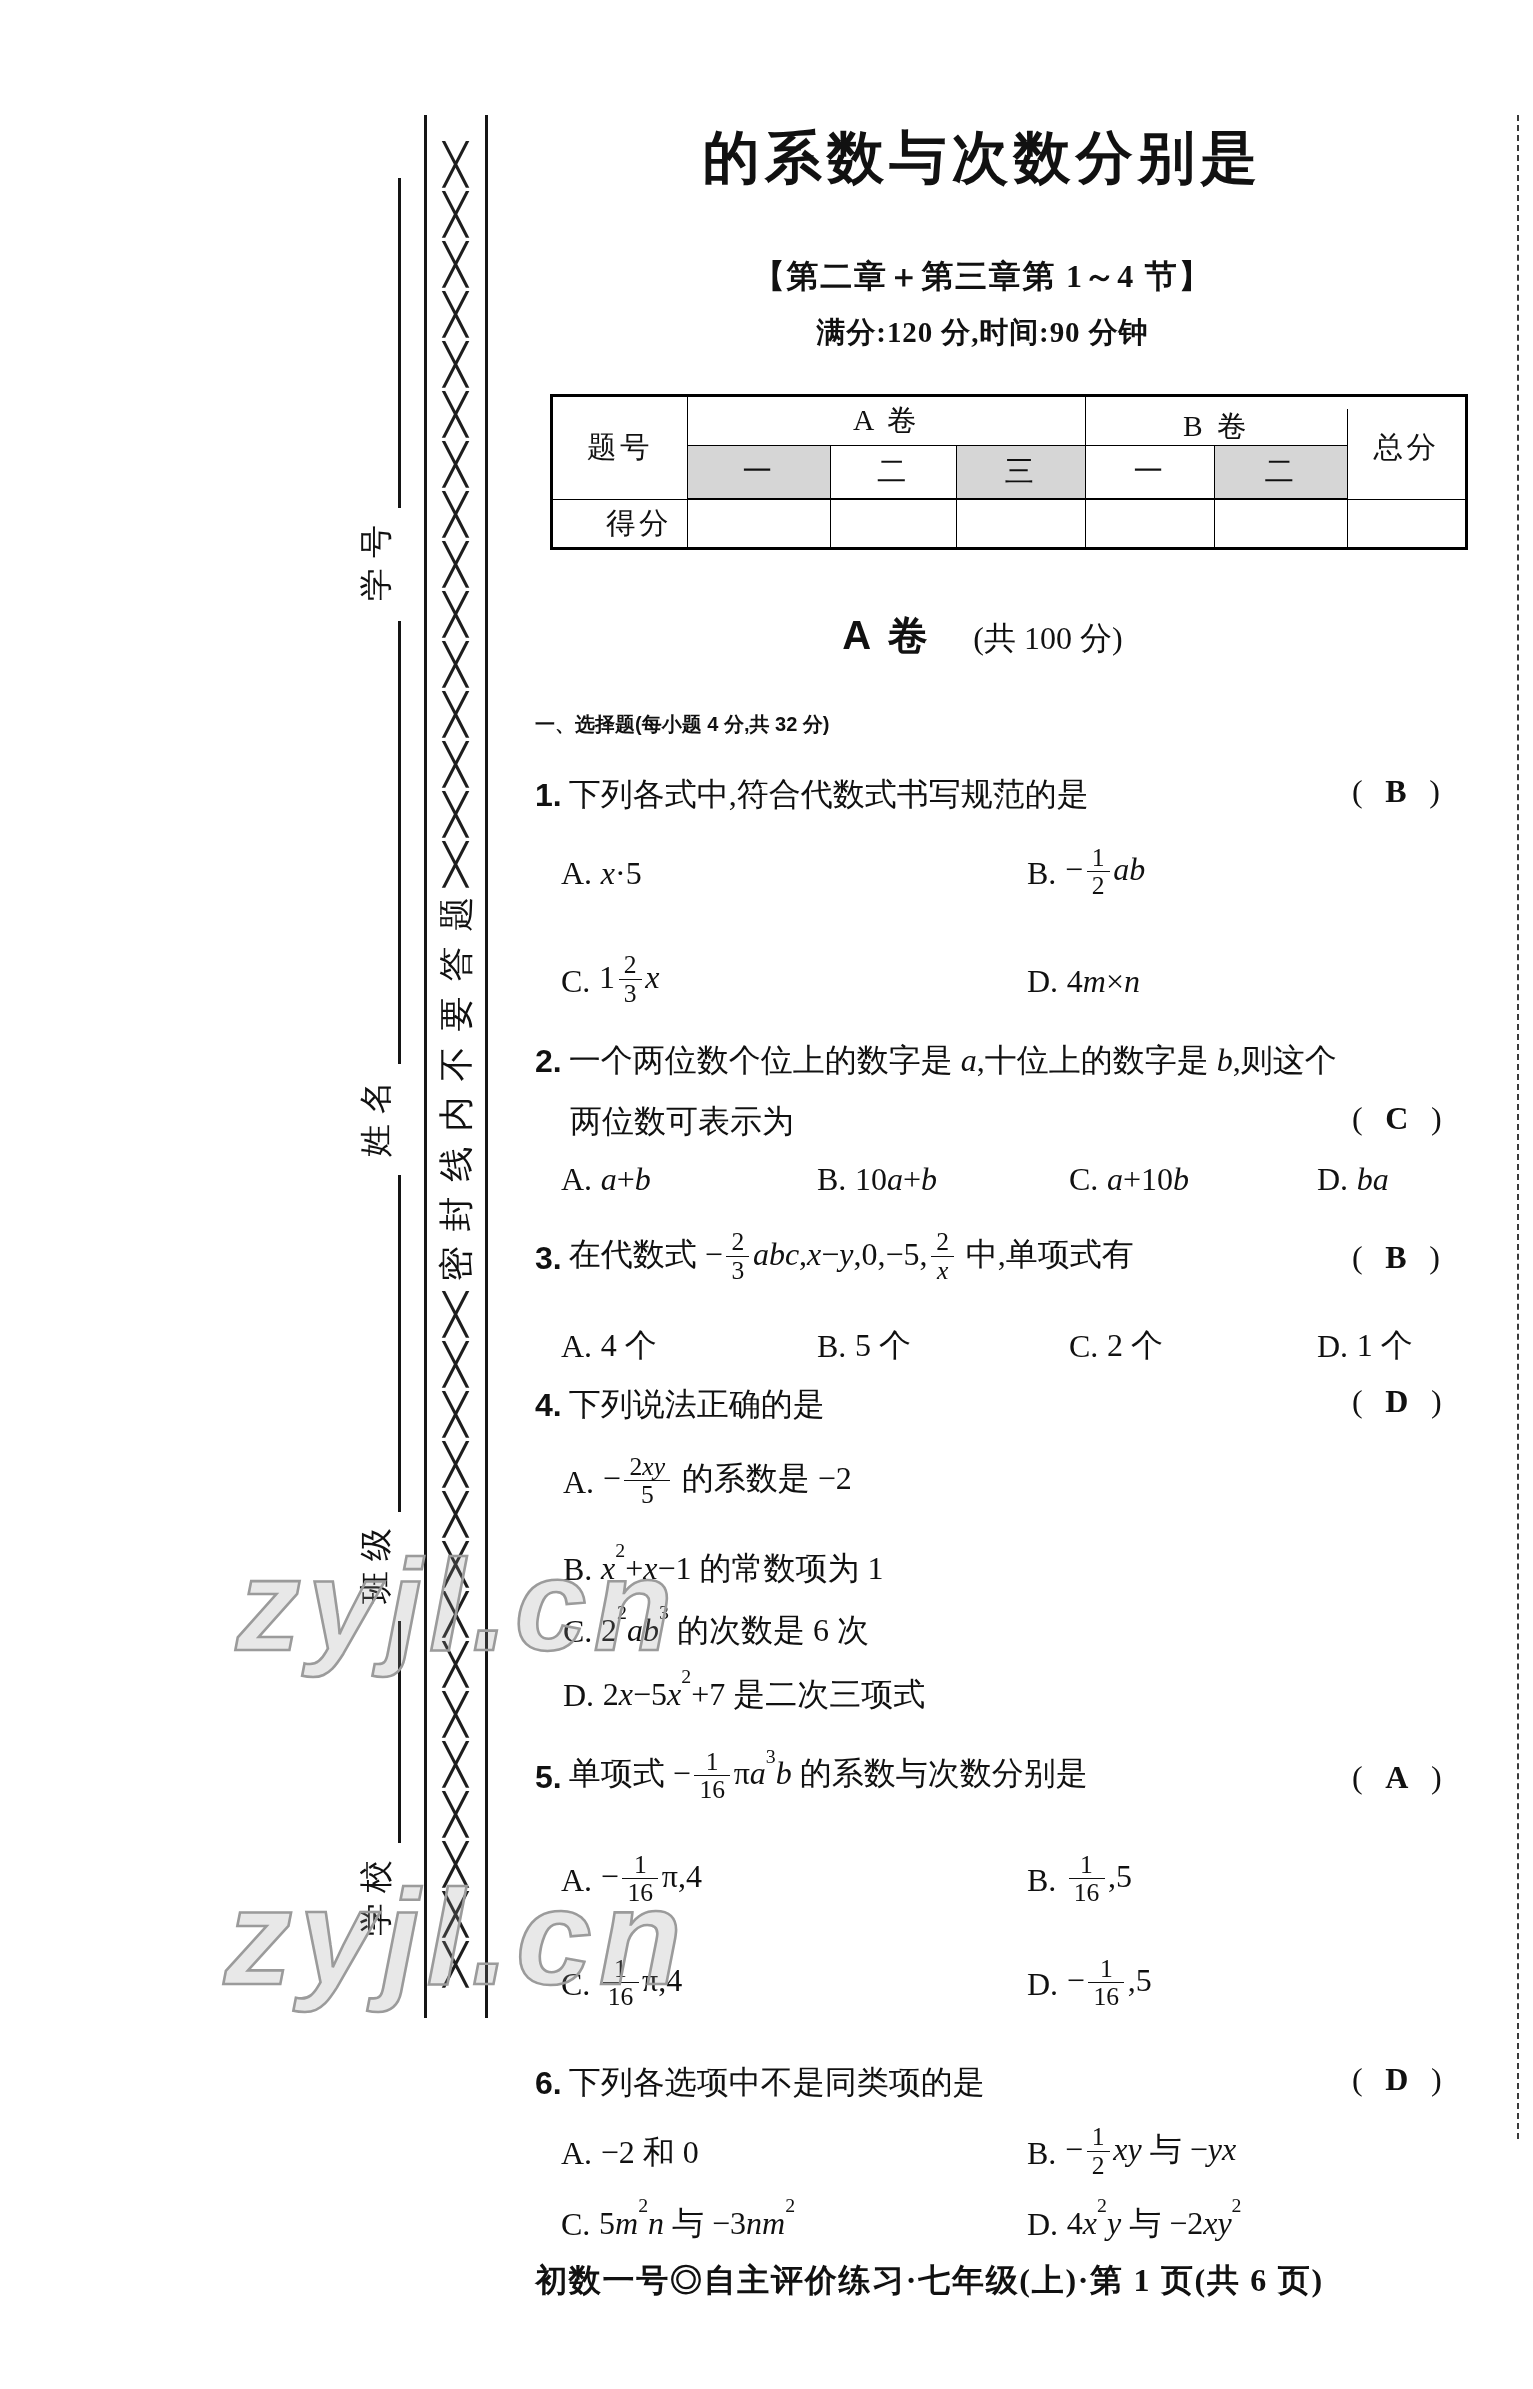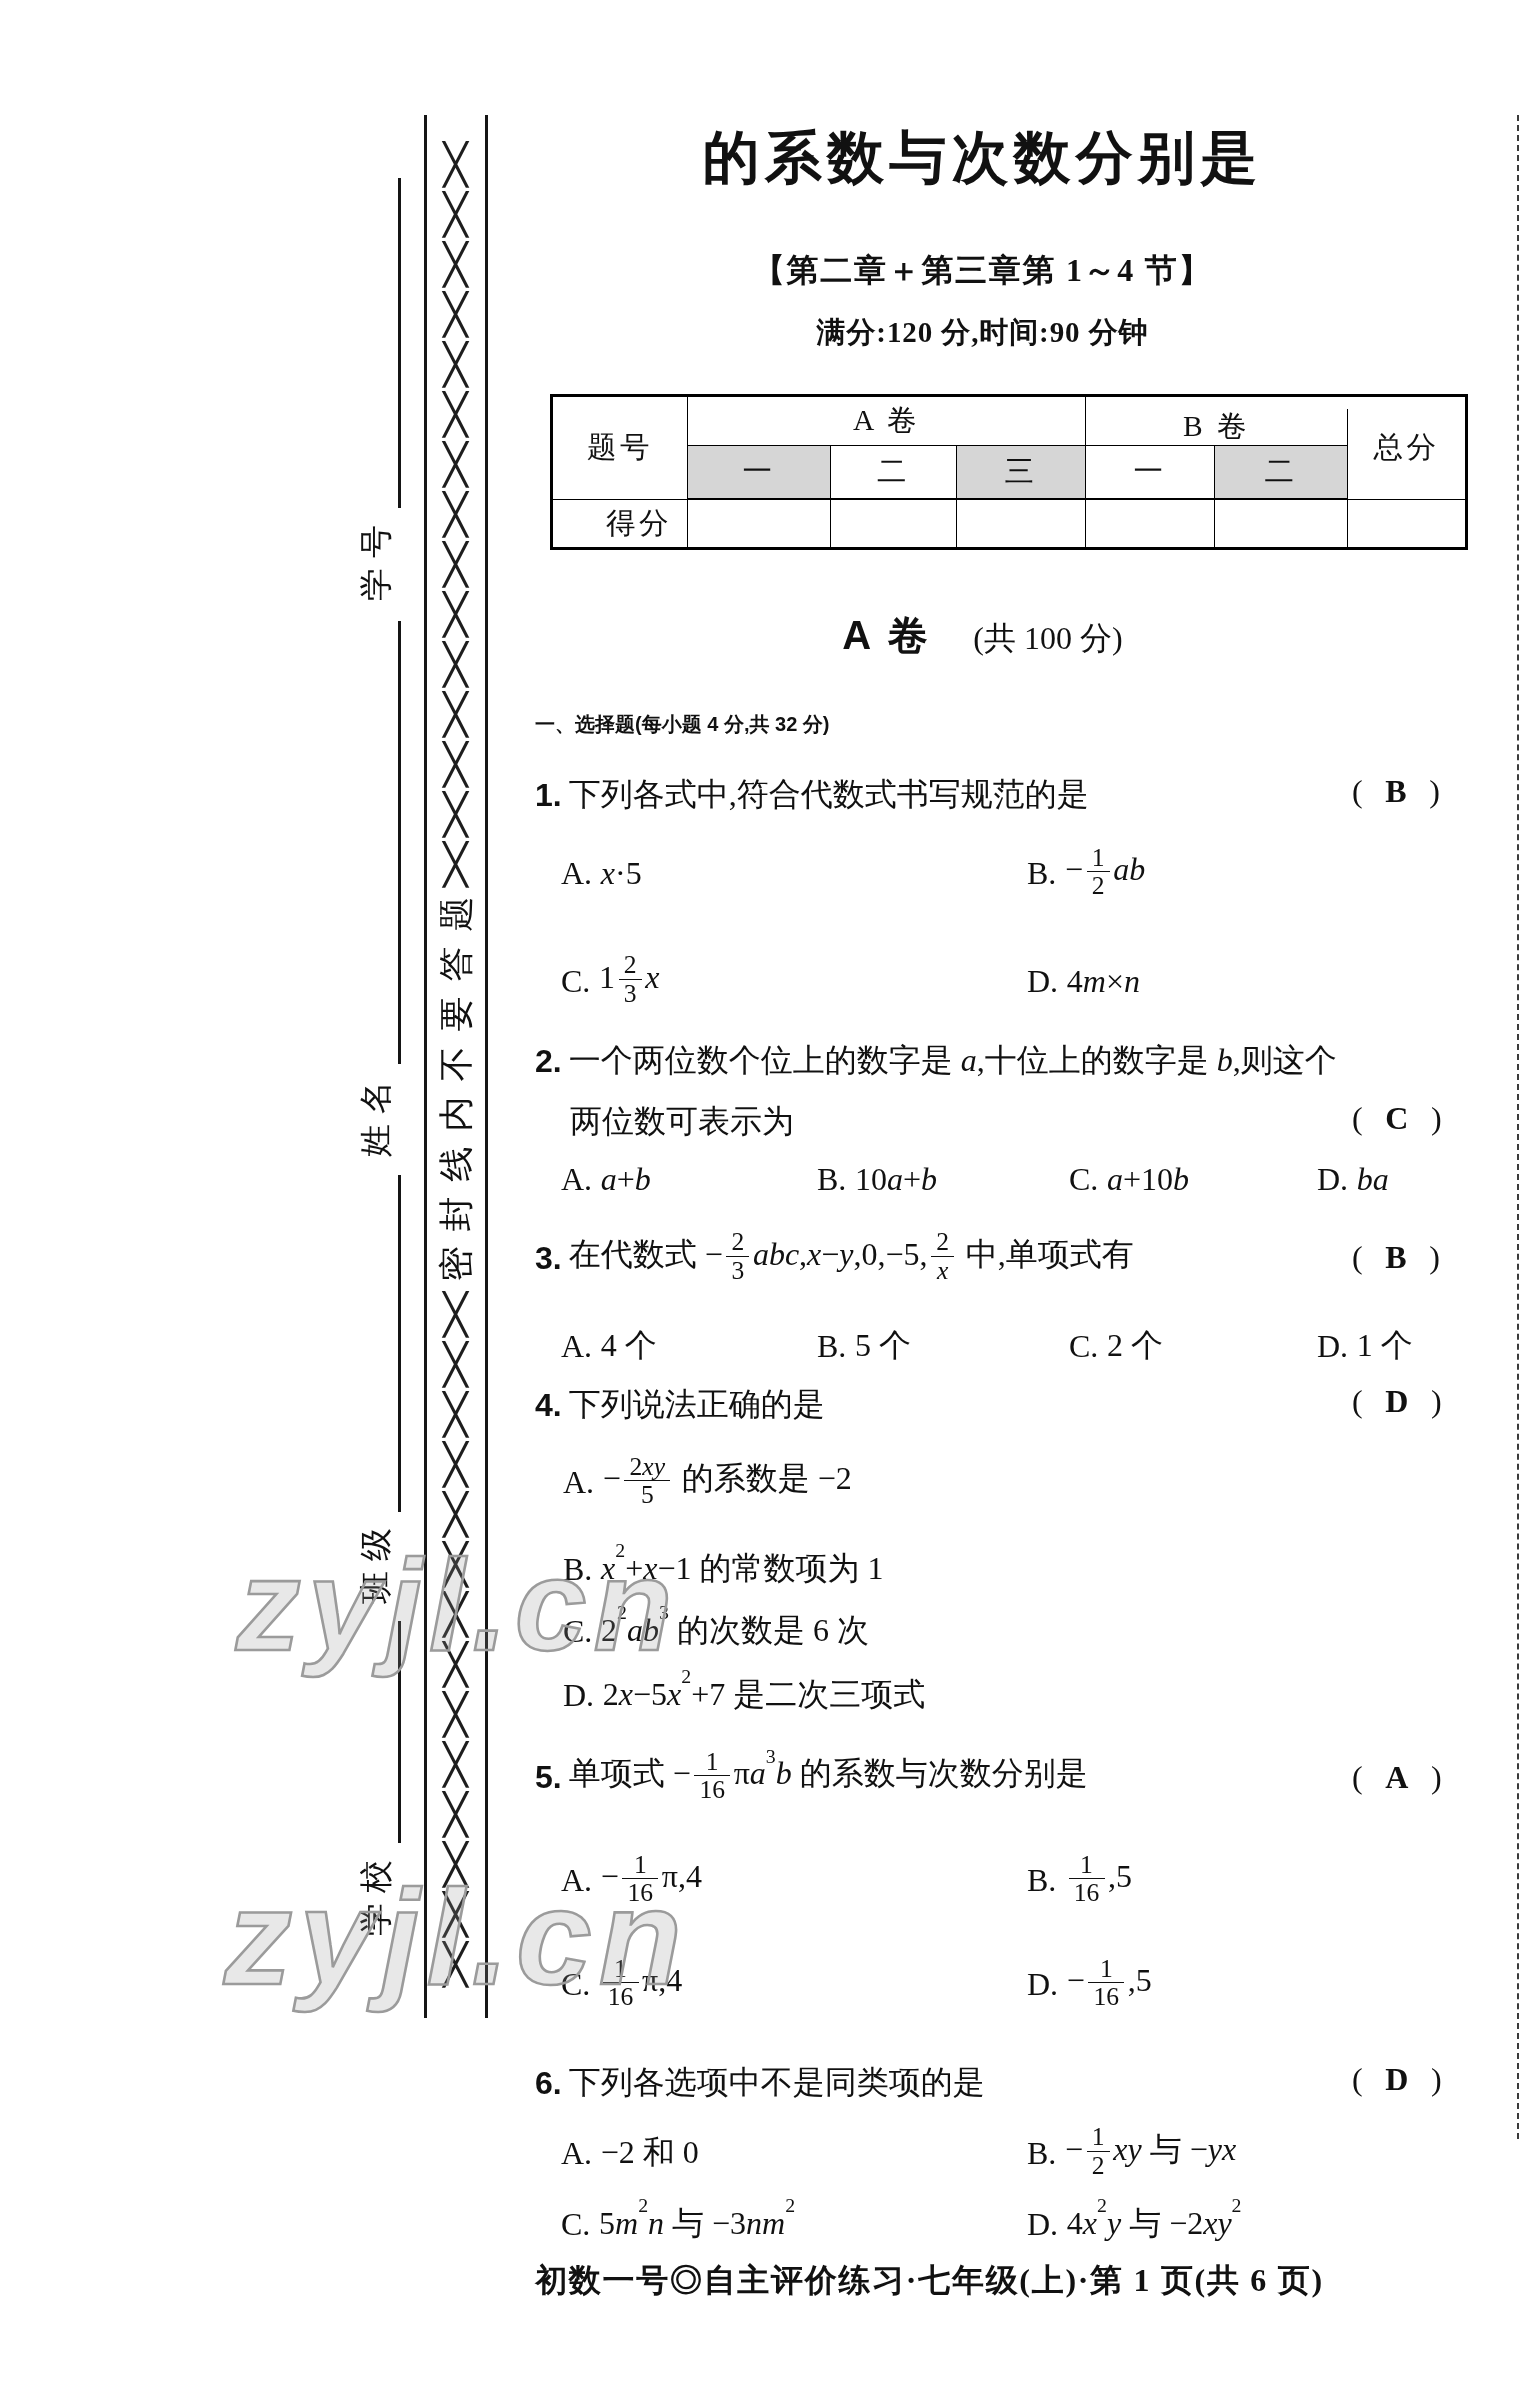--- a/index.html
+++ b/index.html
@@ -128,21 +128,21 @@
       <span class="sx">╳</span>
       <span class="sx">╳</span>
     </div>
   <div class="abs vline" style="left:485px;top:115px;height:1903px;"></div>
 
   <div class="abs dashline" style="left:1517px;top:115px;height:2024px;"></div>
 
   <div class="abs hdrwrap" style="top:120px;">
     <div id="title">的系数与次数分别是</div>
   </div>
-  <div class="abs hdrwrap" style="top:249px;">
+  <div class="abs hdrwrap" style="top:255px;">
     <div id="subtitle">【第二章＋第三章第 1～4 节】</div>
   </div>
   <div class="abs hdrwrap" style="top:313px;">
     <div id="meta">满分:120 分,时间:90 分钟</div>
   </div>
 
   <div id="scoretable" class="abs">
     <div class="cell" style="grid-column:1;grid-row:1/span 2;">题号</div>
     <div class="cell" style="grid-column:2/span 3;grid-row:1;">A 卷</div>
     <div class="cell" style="grid-column:5/span 2;grid-row:1;margin-top:12px;">B 卷</div>

